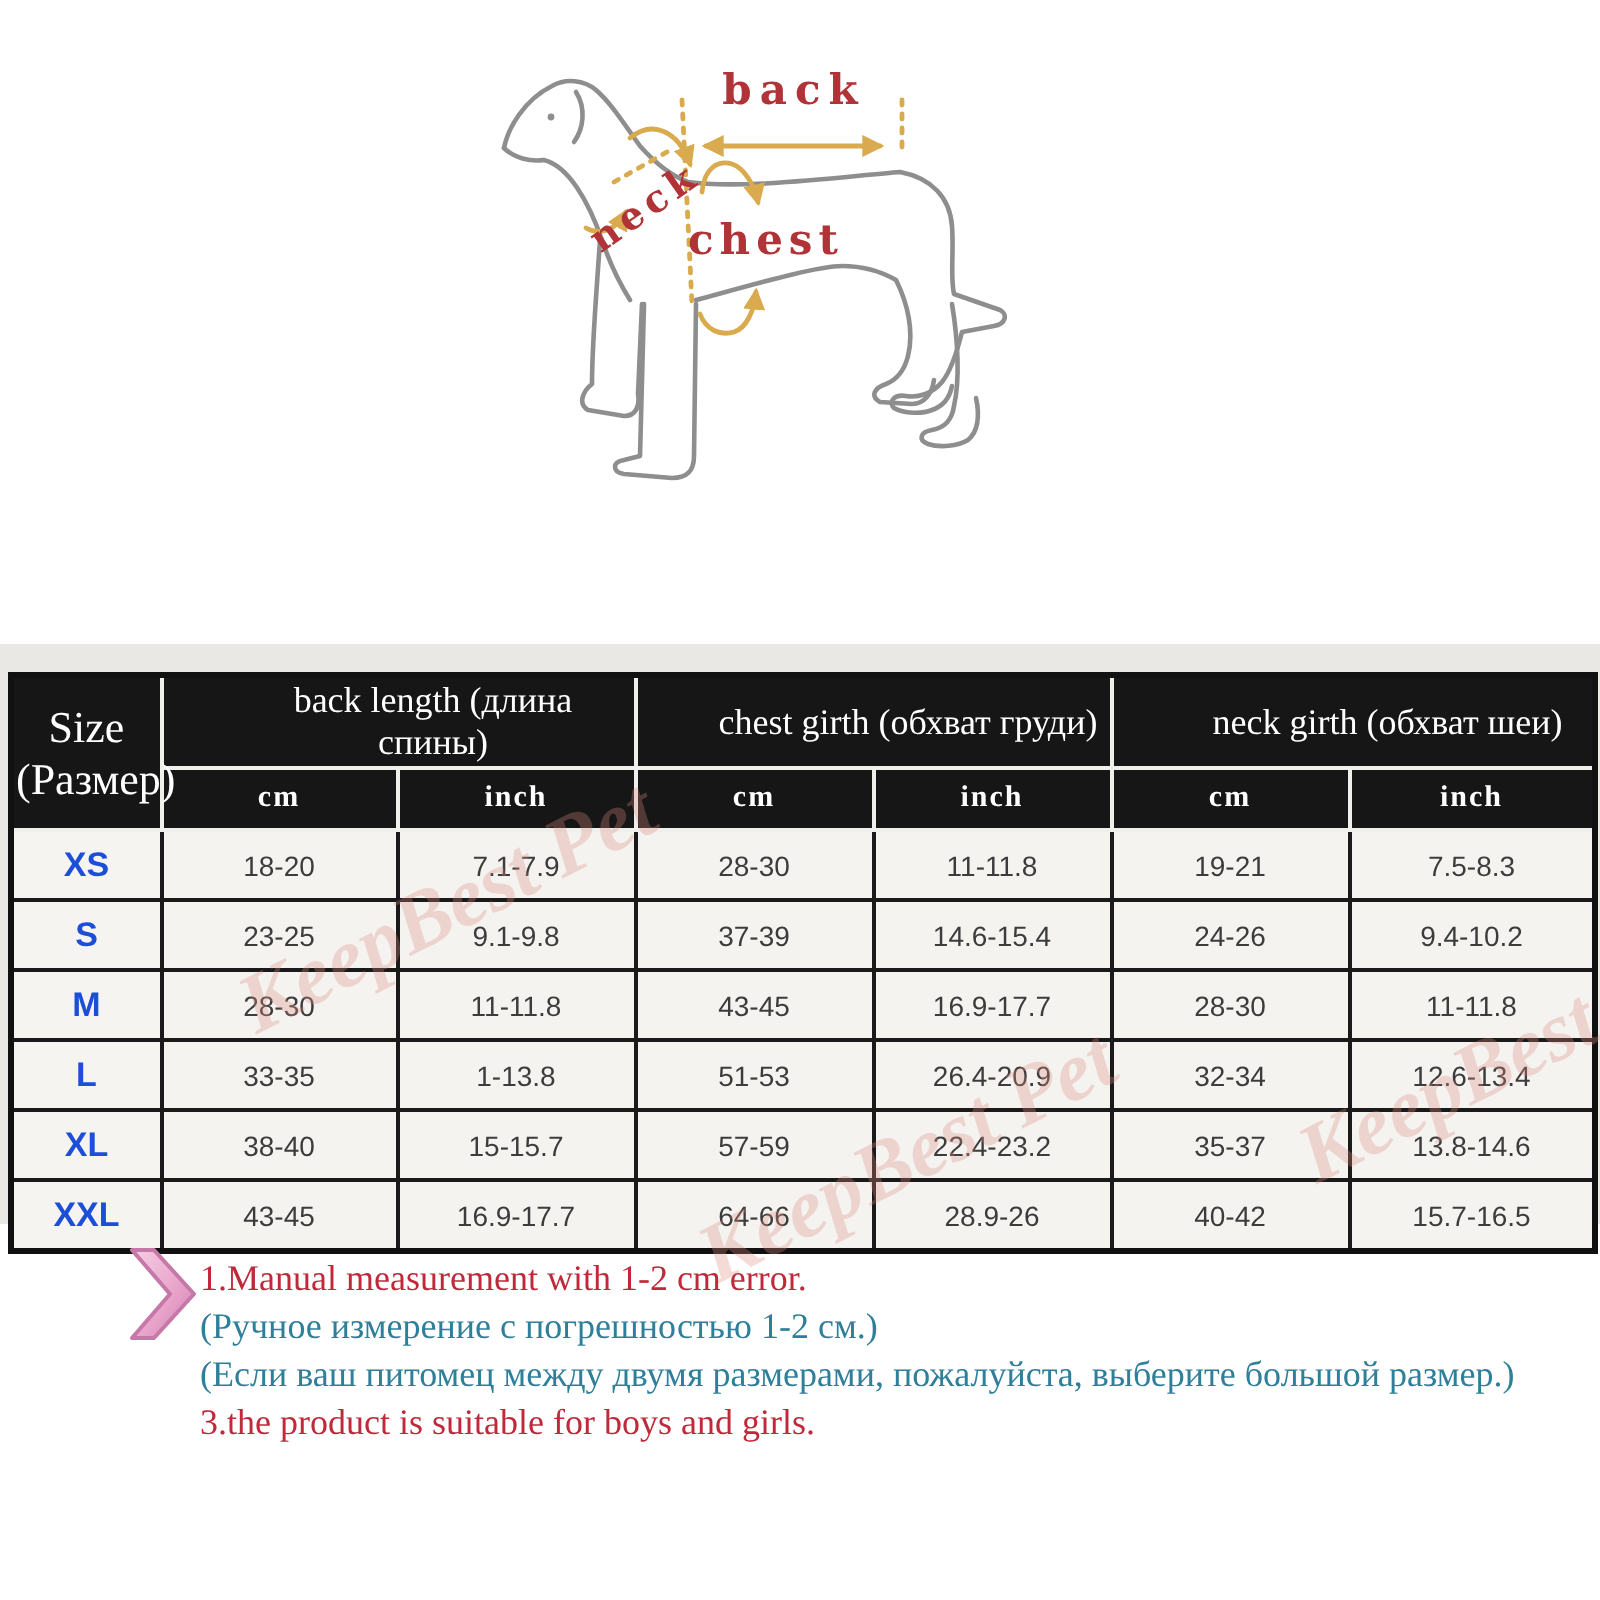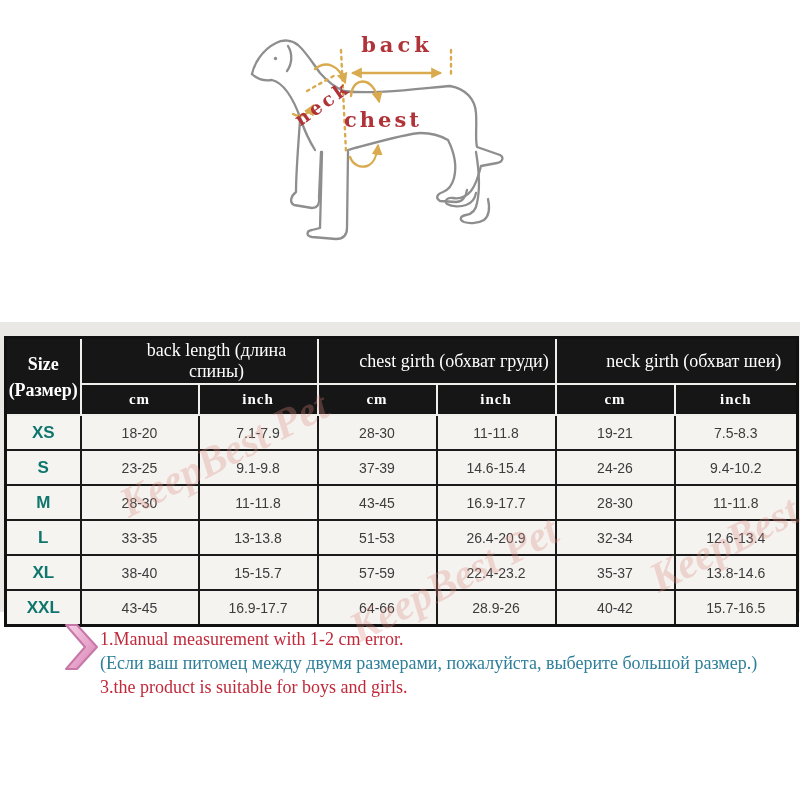--- a/index.html
+++ b/index.html
@@ -8,24 +8,24 @@
 
   
   .diagram{position:absolute;left:0;top:0;width:800px;height:330px;}
 
   
   .table-band{position:absolute;left:0;top:322px;width:800px;height:290px;background:#e9e8e5;}
   table.size-table{position:absolute;left:4px;top:14px;width:792px;border-collapse:collapse;
       table-layout:fixed;background:#f5f4f1;border:3px solid #111;}
   table.size-table thead th{background:#161616;color:#fff;border:2px solid #efefec;}
   th.group-th{font-family:"Liberation Serif",serif;font-size:18px;font-weight:normal;height:36px;padding-left:36px;}
-  th.size-th{font-family:"Liberation Serif",serif;font-size:18px;font-weight:bold;line-height:26px;}
+  th.size-th{font-family:"Liberation Serif",serif;font-size:22px;font-weight:normal;line-height:26px;}
   tr.units th{font-family:Liberation Serif, serif;font-size:15px;font-weight:bold;
       letter-spacing:1px;height:27px;margin-left:29px;}
-  table.size-table tbody th{font-size:17px;font-weight:bold;color:#0f766e;background:#f5f4f1;
+  table.size-table tbody th{font-size:17px;font-weight:bold;color:#1d4ed8;background:#f5f4f1;
       border:2px solid #1a1a1a;height:31px;}
   table.size-table tbody td{font-size:14px;color:#3c3c3c;text-align:center;background:#f4f3f0;
       border:2px solid #1a1a1a;}
 
   
   .wm{position:absolute;font-family:"Liberation Serif",serif;font-weight:bold;font-style:italic;
       font-size:42px;color:#e08b80;opacity:.30;transform:rotate(-27deg);white-space:nowrap;
       pointer-events:none;}
 
   
@@ -139,21 +139,21 @@
           <td>28-30</td>
           <td>11-11.8</td>
           <td>43-45</td>
           <td>16.9-17.7</td>
           <td>28-30</td>
           <td>11-11.8</td>
         </tr>
         <tr>
           <th>L</th>
           <td>33-35</td>
-          <td>13-13.8</td>
+          <td>1-13.8</td>
           <td>51-53</td>
           <td>26.4-20.9</td>
           <td>32-34</td>
           <td>12.6-13.4</td>
         </tr>
         <tr>
           <th>XL</th>
           <td>38-40</td>
           <td>15-15.7</td>
           <td>57-59</td>
@@ -184,17 +184,18 @@
         <stop offset="0" stop-color="#f6cde4"></stop>
         <stop offset="0.55" stop-color="#e9a6cb"></stop>
         <stop offset="1" stop-color="#d27fb5"></stop>
       </linearGradient>
     </defs>
     <polygon points="6,3 17,3 37,25 17,47 6,47 25,25" fill="url(#pinkgrad)" stroke="#c678a8" stroke-width="2" stroke-linejoin="round"></polygon>
   </svg>
 
   <div class="notes">
     <p class="note-red">1.Manual measurement with 1-2 cm error.</p>
+    <p class="note-teal">(Ручное измерение с погрешностью 1-2 см.)</p>
     <p class="note-teal">(Если ваш питомец между двумя размерами, пожалуйста, выберите большой размер.)</p>
     <p class="note-red">3.the product is suitable for boys and girls.</p>
   </div>
 
 </div>
 
 </body></html>

